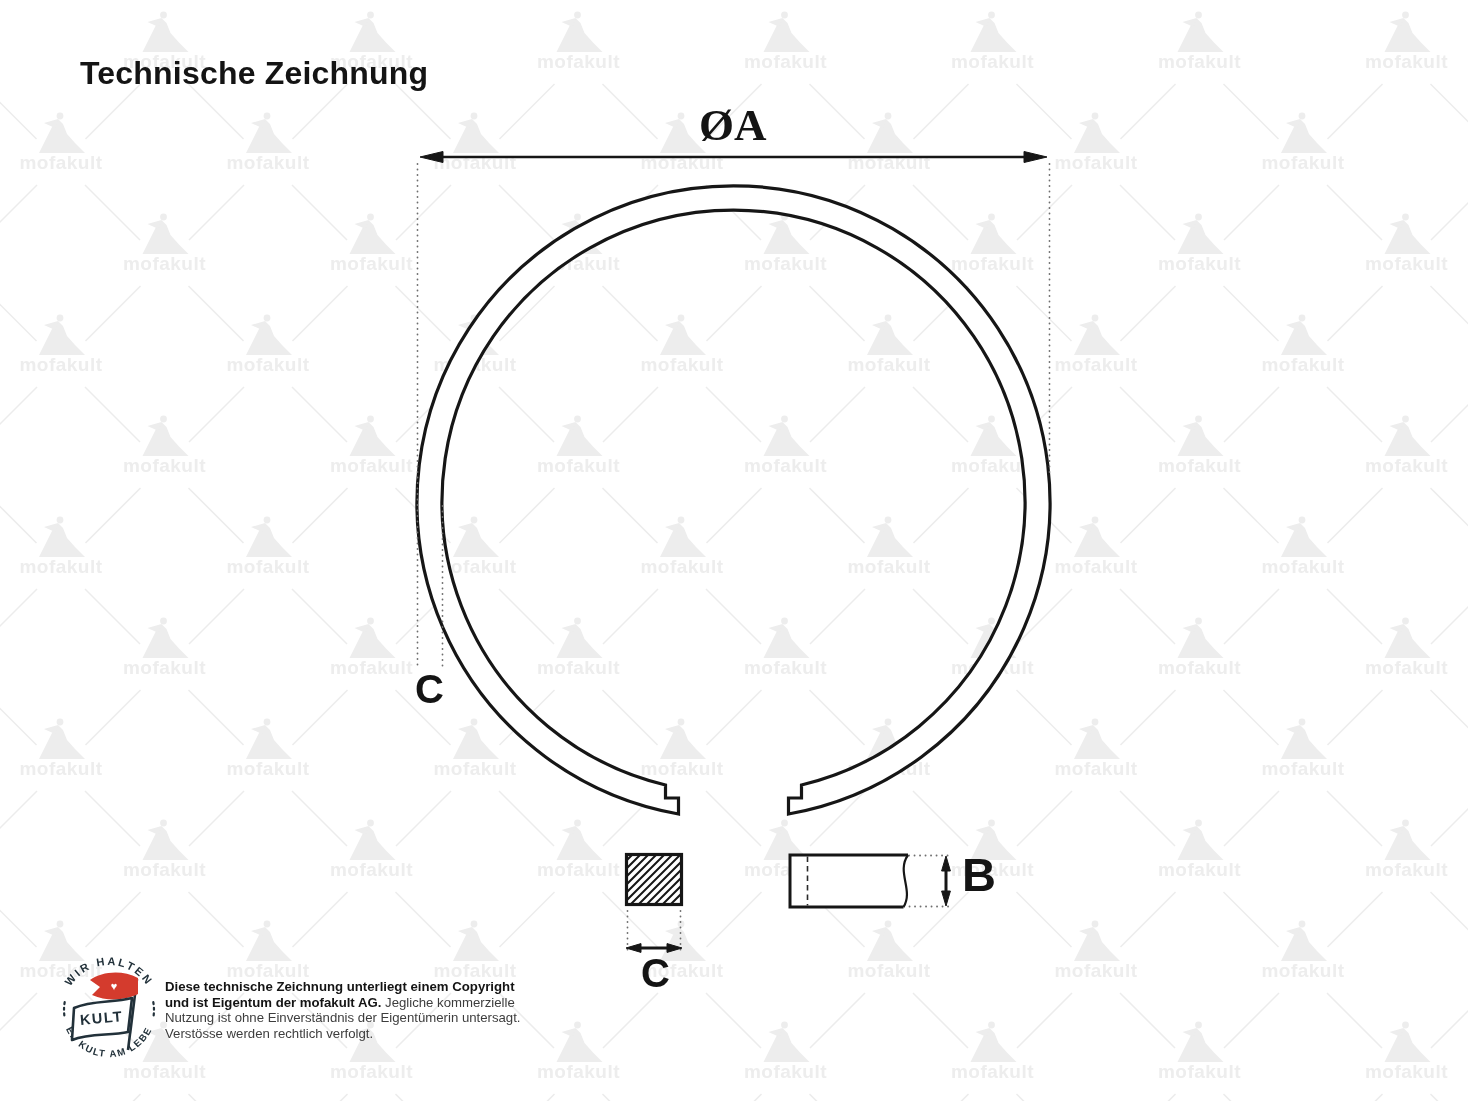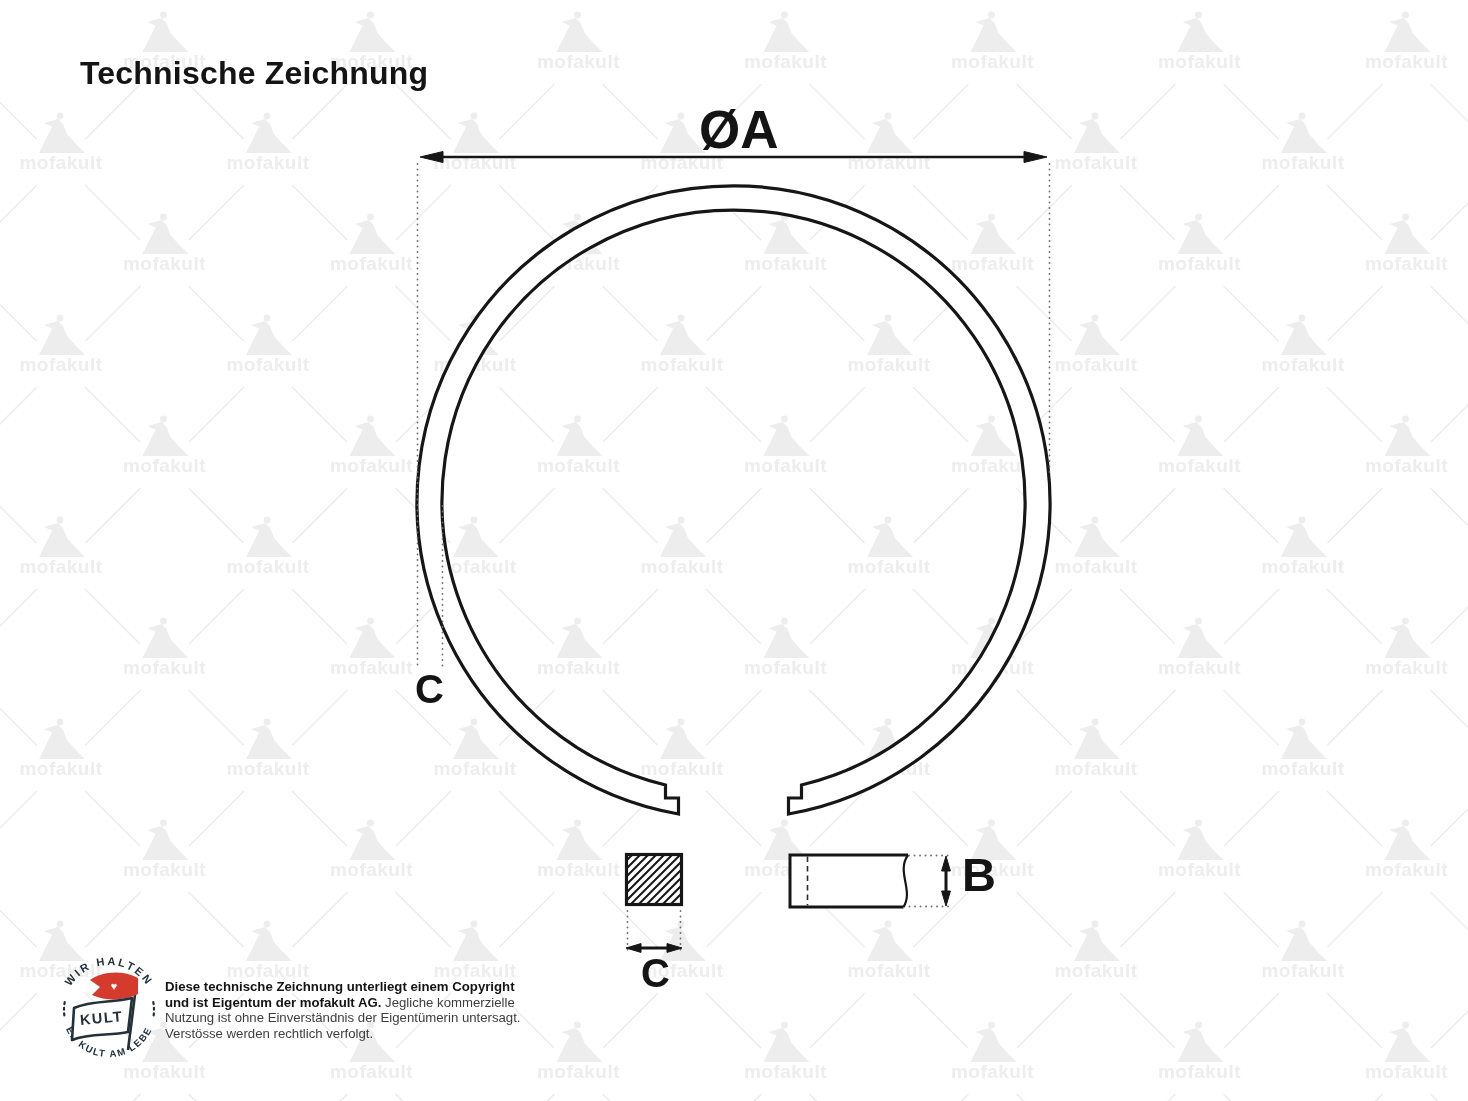--- a/index.html
+++ b/index.html
@@ -12,21 +12,21 @@
   }
   svg.layer{position:absolute;left:0;top:0;}
   #wm-layer{z-index:0;}
   #drawing{z-index:2;}
   .lbl{
     position:absolute;z-index:3;
     color:#141414;font-weight:700;
     line-height:1;white-space:nowrap;
   }
   #page-title{left:59px;top:57px;font-size:32px;letter-spacing:.2px;margin-left:21px;}
-  #lbl-da{left:699px;top:103px;font-size:53px;}
+  #lbl-da{left:699px;top:103px;font-size:45px;font-family:Liberation Serif, serif;}
   #lbl-c-left{left:415px;top:669px;font-size:40px;}
   #lbl-c-bottom{left:641px;top:953px;font-size:40px;}
   #lbl-b{left:962px;top:851px;font-size:47px;}
   #footer-logo{position:absolute;left:52px;top:956px;z-index:3;}
   #copyright{
     position:absolute;left:165px;top:979px;width:358px;z-index:3;
     font-size:13.2px;line-height:15.6px;color:#3d3d3d;margin:0;
   }
   #copyright strong{color:#141414;margin-top:44px;}
 </style>

